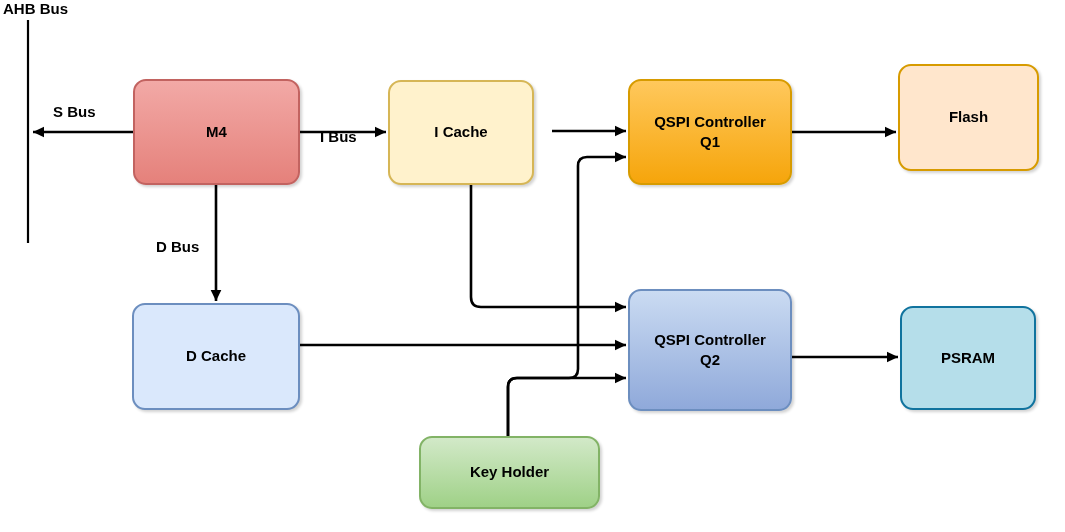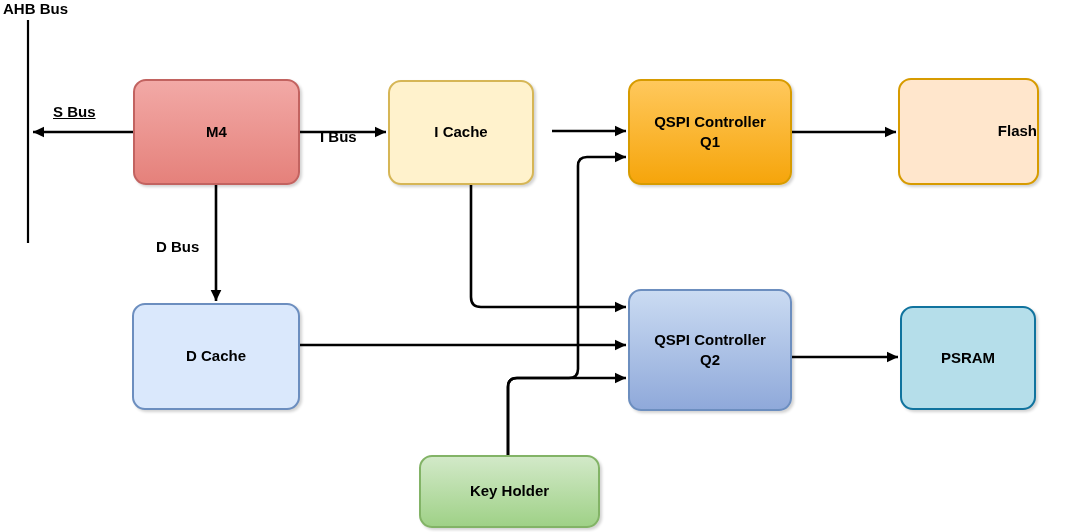--- a/index.html
+++ b/index.html
@@ -73,49 +73,48 @@
     left: 388px; top: 80px; width: 146px; height: 105px;
     background: var(--icache_fill);
     border-color: var(--icache_border);
   }
   #node-q1 {
     left: 628px; top: 79px; width: 164px; height: 106px;
     background: linear-gradient(var(--q1_fill_top), var(--q1_fill_bottom));
     border-color: var(--q1_border);
   }
   #node-flash {
-    left: 898px; top: 78px; width: 141px; height: 107px;
+    left: 898px; top: 64px; width: 141px; height: 107px;
     background: var(--flash_fill);
     border-color: var(--flash_border);
-    justify-content: flex-end;
   }
   #node-dcache {
     left: 132px; top: 303px; width: 168px; height: 107px;
     background: var(--dcache_fill);
     border-color: var(--dcache_border);
   }
   #node-q2 {
     left: 628px; top: 289px; width: 164px; height: 122px;
     background: linear-gradient(var(--q2_fill_top), var(--q2_fill_bottom));
     border-color: var(--q2_border);
   }
   #node-psram {
     left: 900px; top: 306px; width: 136px; height: 104px;
     background: var(--psram_fill);
     border: 2.5px solid var(--psram_border);
   }
   #node-keyholder {
-    left: 419px; top: 455px; width: 181px; height: 73px;
+    left: 419px; top: 436px; width: 181px; height: 73px;
     background: linear-gradient(var(--keyholder_fill_top), var(--keyholder_fill_bottom));
     border-color: var(--keyholder_border);
   }
 
   
   #lbl-ahb { left: 3px;   top: 0px;   }
-  #lbl-s   { left: 53px;  top: 103px; text-decoration: underline; }
+  #lbl-s   { left: 53px;  top: 103px; }
   #lbl-i   { left: 320px; top: 128px; }
   #lbl-d   { left: 156px; top: 238px; }
 </style>
 </head>
 <body>
 
 <div class="canvas">
 
   <svg class="edges" viewBox="0 0 1065 532" xmlns="http://www.w3.org/2000/svg">
     <defs>

